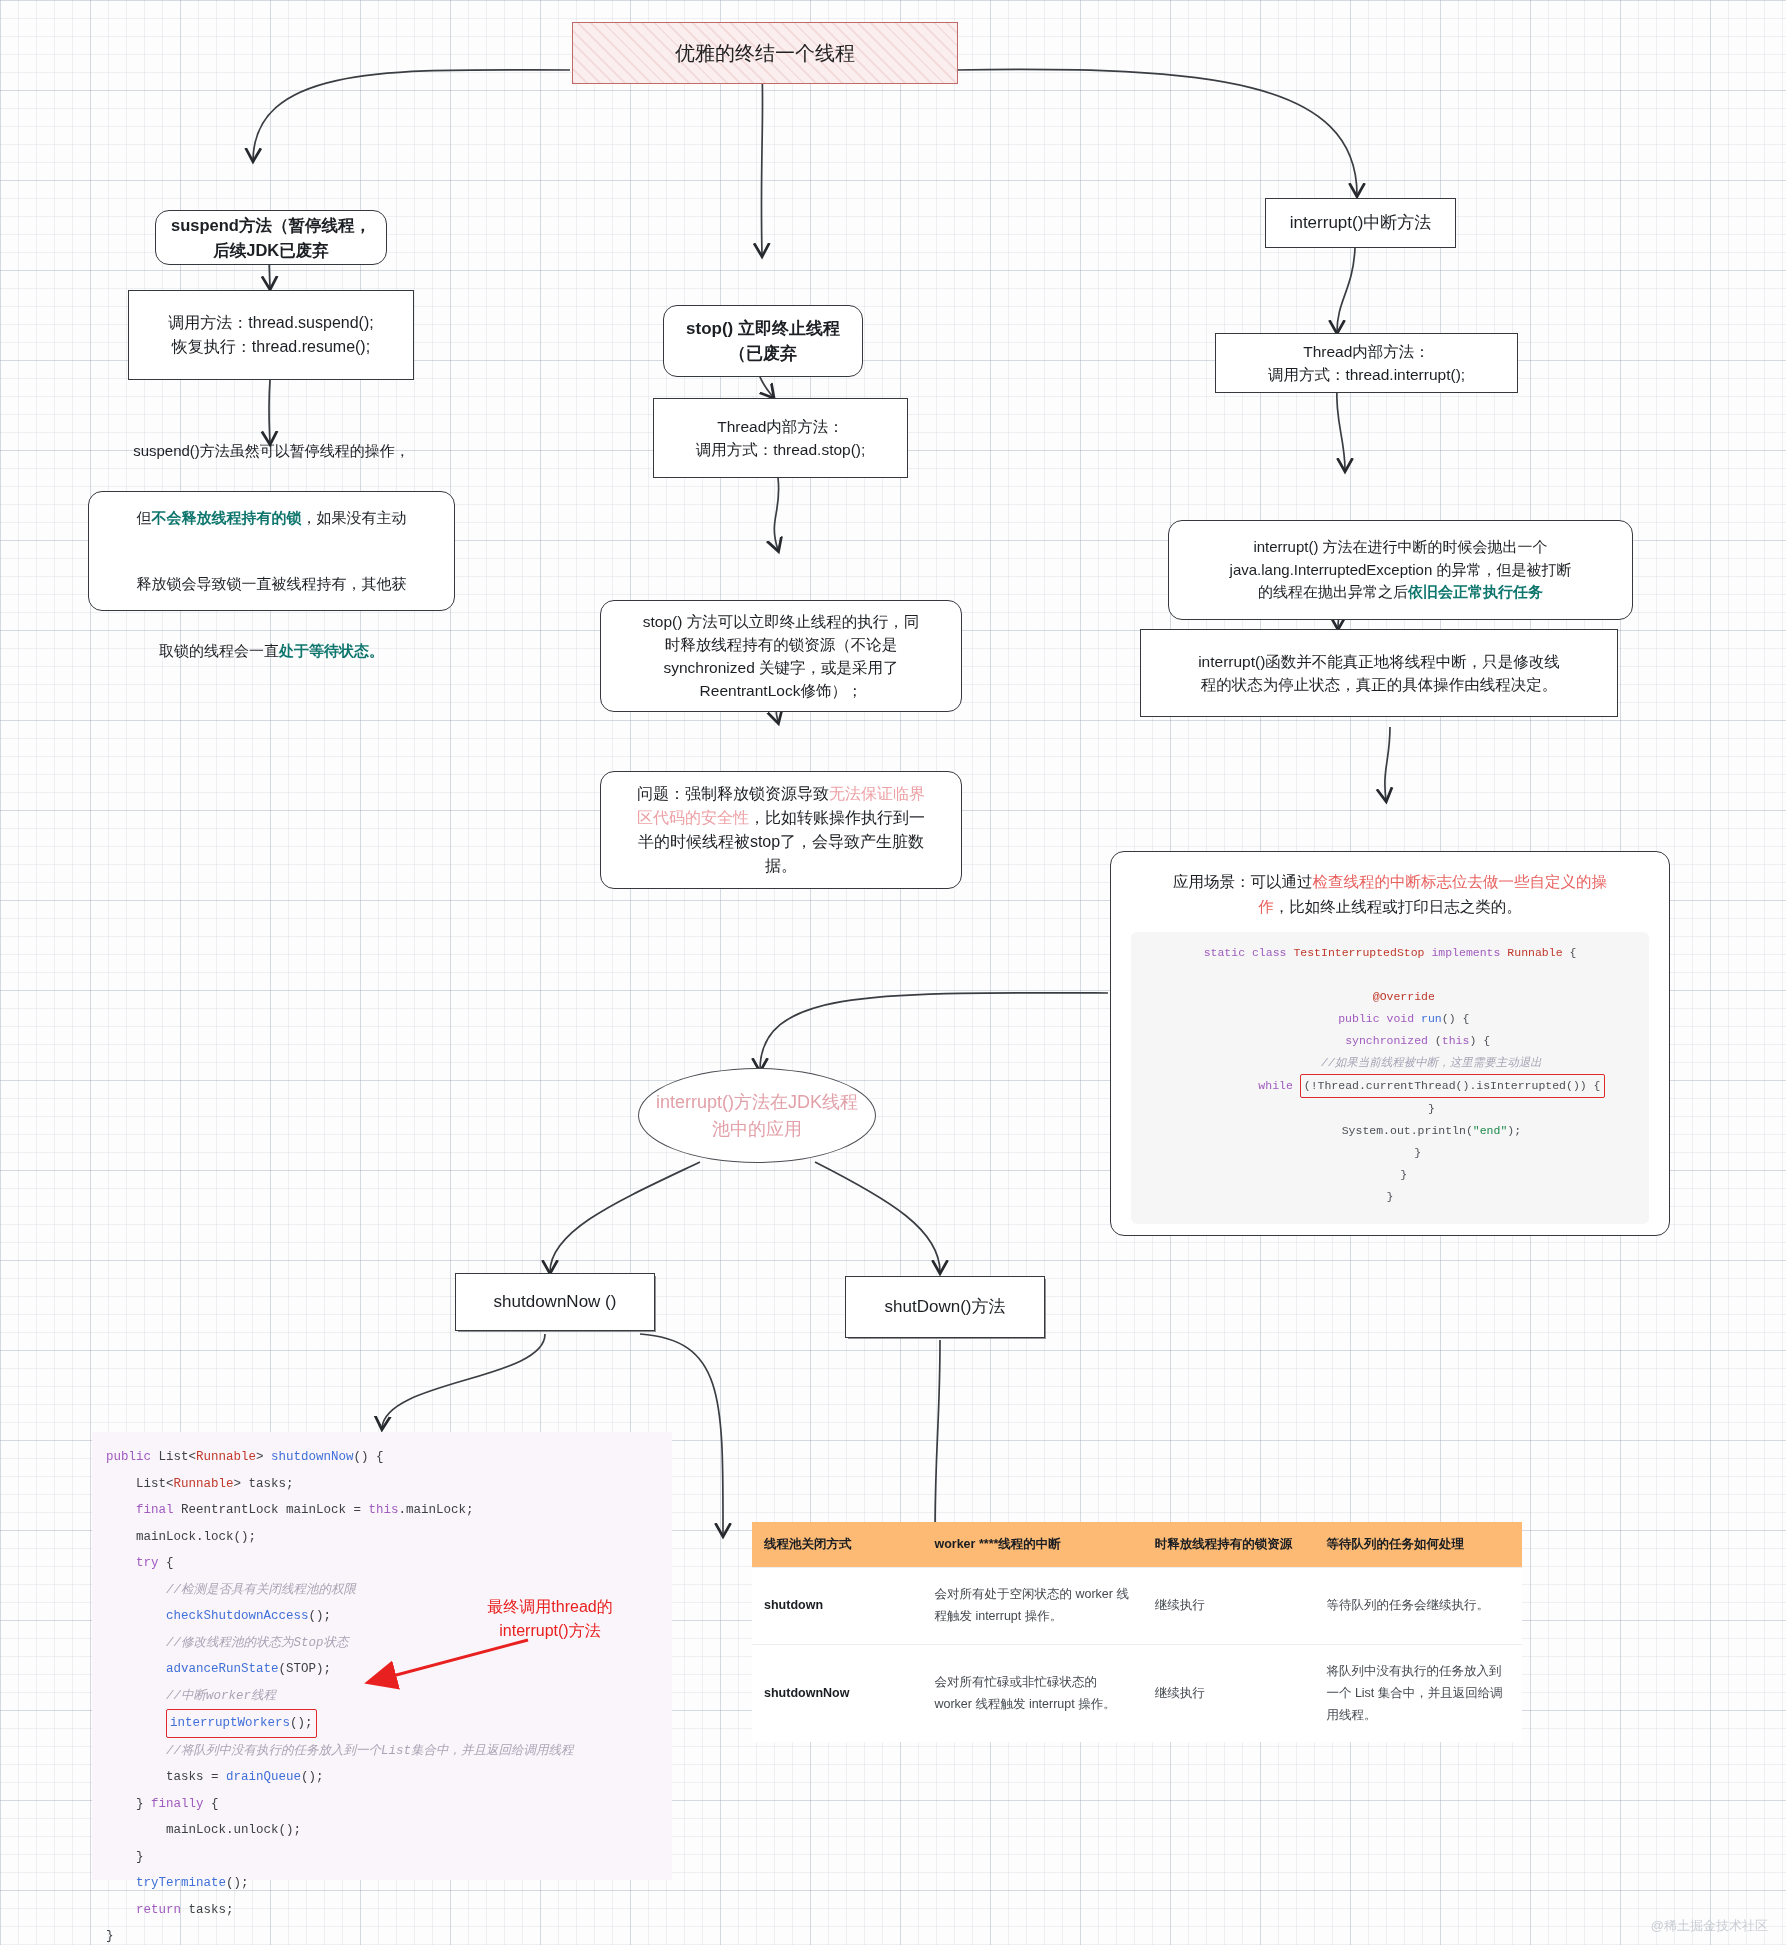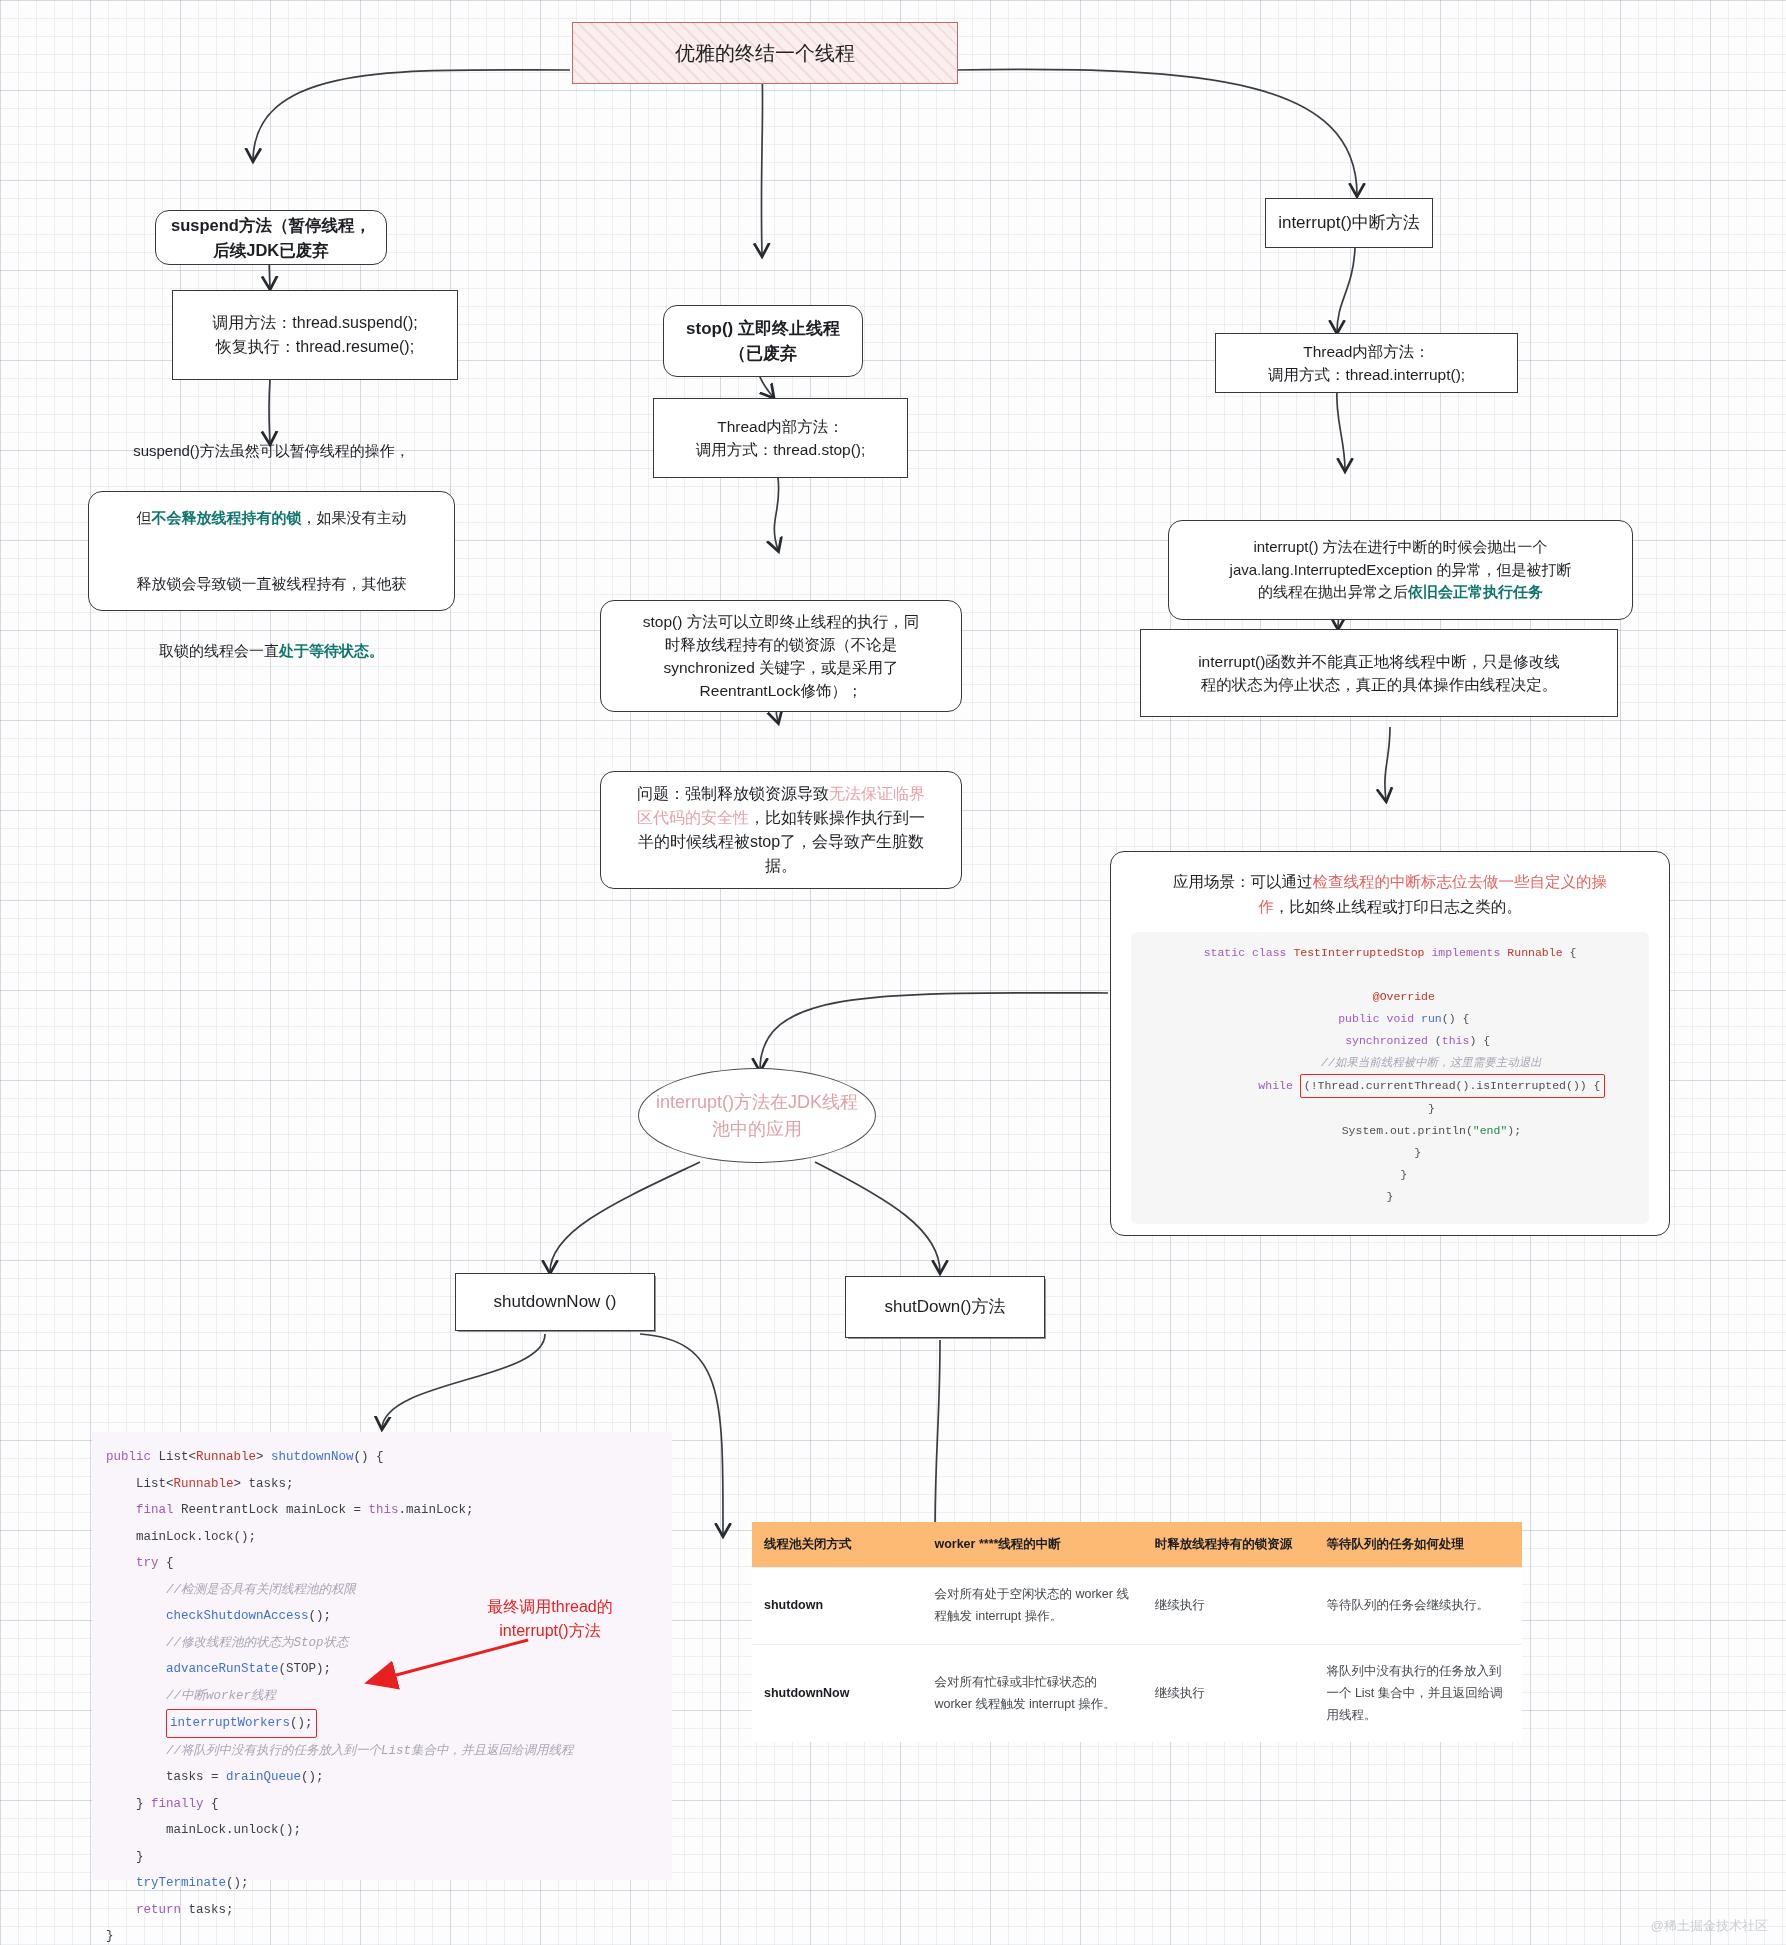--- a/index.html
+++ b/index.html
@@ -153,21 +153,21 @@
 </svg>
 
 <div class="node title-node" style="left:572px;top:22px;width:386px;height:62px;">
   <span>优雅的终结一个线程</span>
 </div>
 
 <div class="node rnd" style="left:155px;top:162px;width:232px;height:55px;font-size:16.5px;font-weight:bold;">
   <span>suspend方法（暂停线程，后续JDK已废弃</span>
 </div>
 
-<div class="node" style="left:128px;top:290px;width:286px;height:90px;font-size:16px;flex-direction:column;margin-left:44px;">
+<div class="node" style="left:128px;top:290px;width:286px;height:90px;font-size:16px;flex-direction:column;">
   <span>调用方法：thread.suspend();</span>
   <span>恢复执行：thread.resume();</span>
 </div>
 
 <div class="node rnd" style="left:88px;top:443px;width:367px;height:120px;font-size:15px;flex-direction:column;gap:44px;">
   <span>suspend()方法虽然可以暂停线程的操作，</span>
   <span>
     <span>但</span><span class="bold">不会释放线程持有的锁</span><span>，如果没有主动</span>
   </span>
   <span>释放锁会导致锁一直被线程持有，其他获</span>
@@ -197,21 +197,21 @@
   <span>
     <span>问题：强制释放锁资源导致</span><span class="pink">无法保证临界</span>
   </span>
   <span>
     <span class="pink">区代码的安全性</span><span>，比如转账操作执行到一</span>
   </span>
   <span>半的时候线程被stop了，会导致产生脏数</span>
   <span>据。</span>
 </div>
 
-<div class="node" style="left:1265px;top:198px;width:168px;height:50px;font-size:17px;">
+<div class="node" style="left:1265px;top:198px;width:191px;height:50px;font-size:17px;">
   <span>interrupt()中断方法</span>
 </div>
 
 <div class="node" style="left:1215px;top:333px;width:303px;height:60px;font-size:15.5px;flex-direction:column;">
   <span>Thread内部方法：</span>
   <span>调用方式：thread.interrupt();</span>
 </div>
 
 <div class="node rnd" style="left:1168px;top:472px;width:465px;height:100px;font-size:15px;flex-direction:column;">
   <span>interrupt() 方法在进行中断的时候会抛出一个</span>

